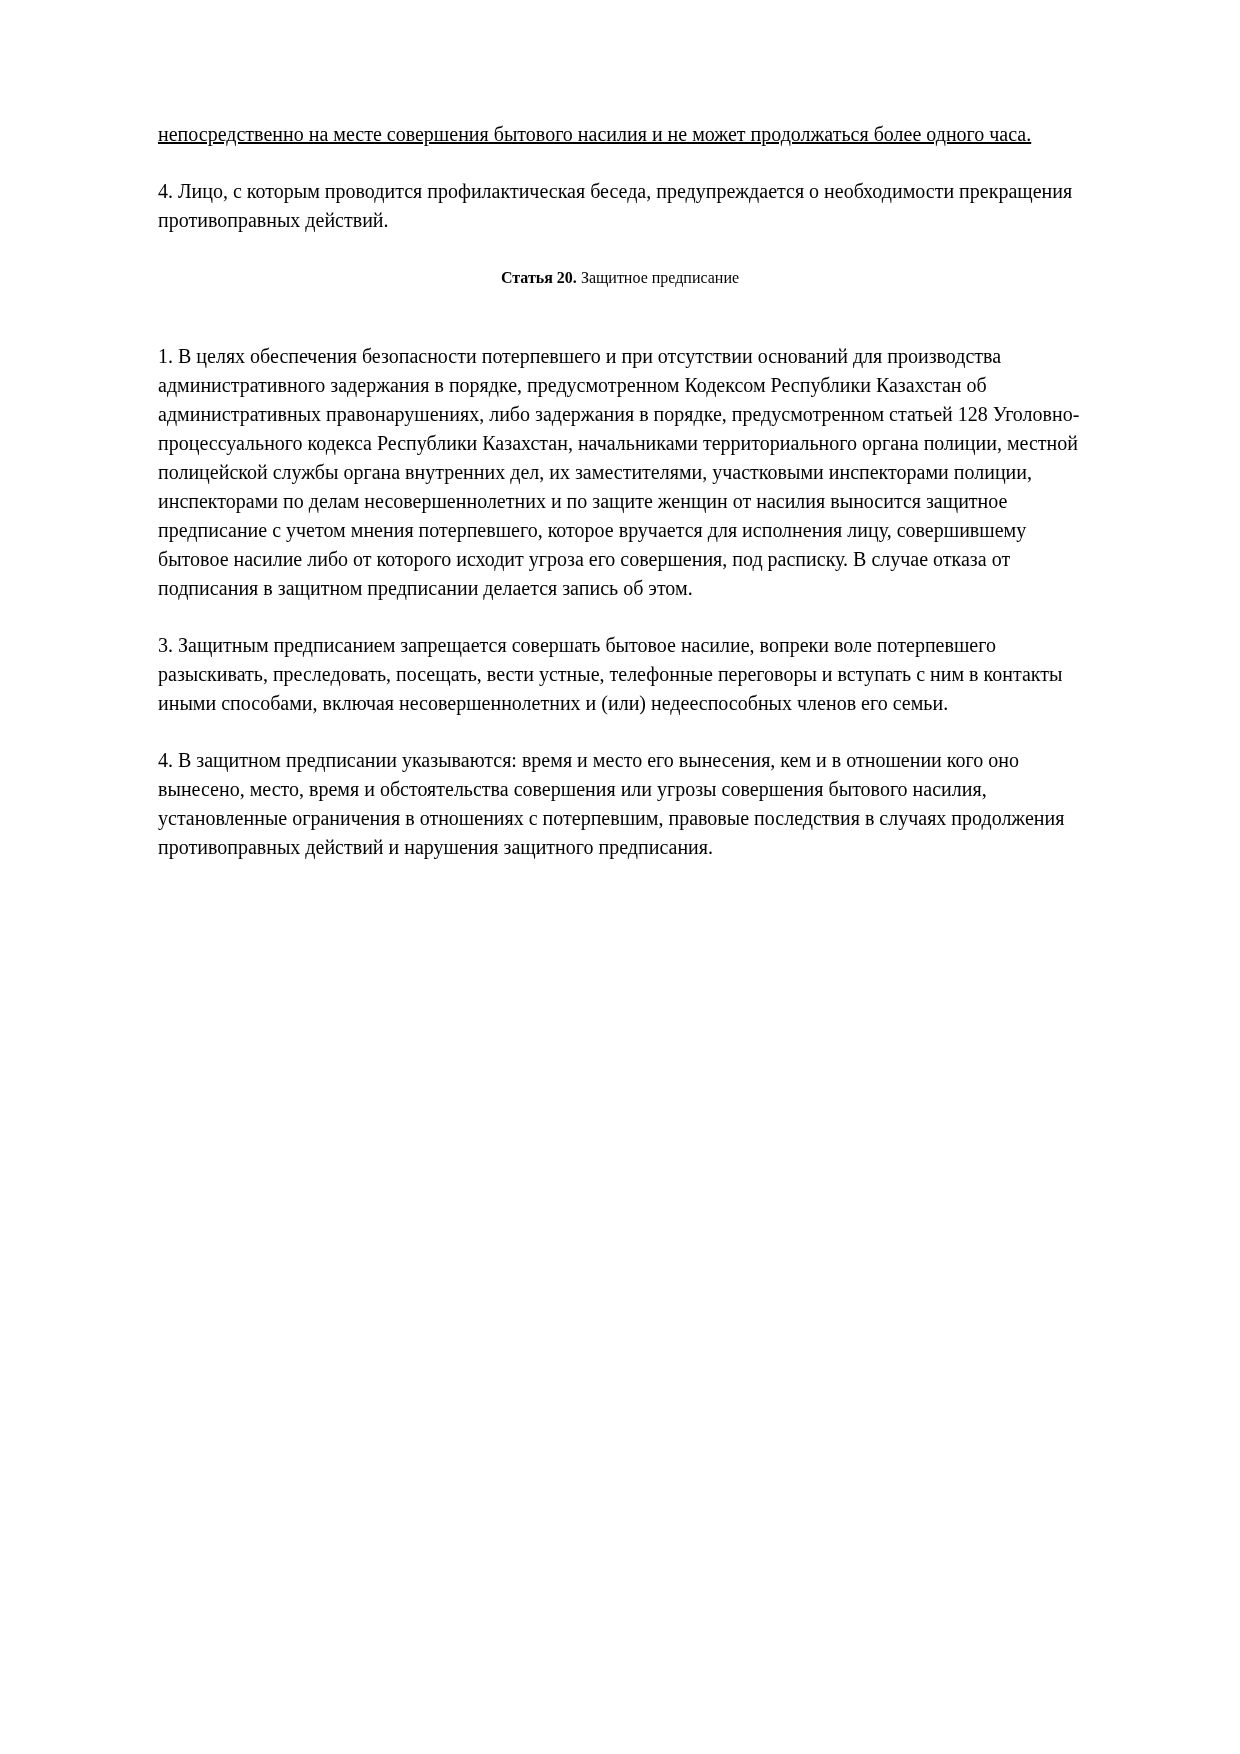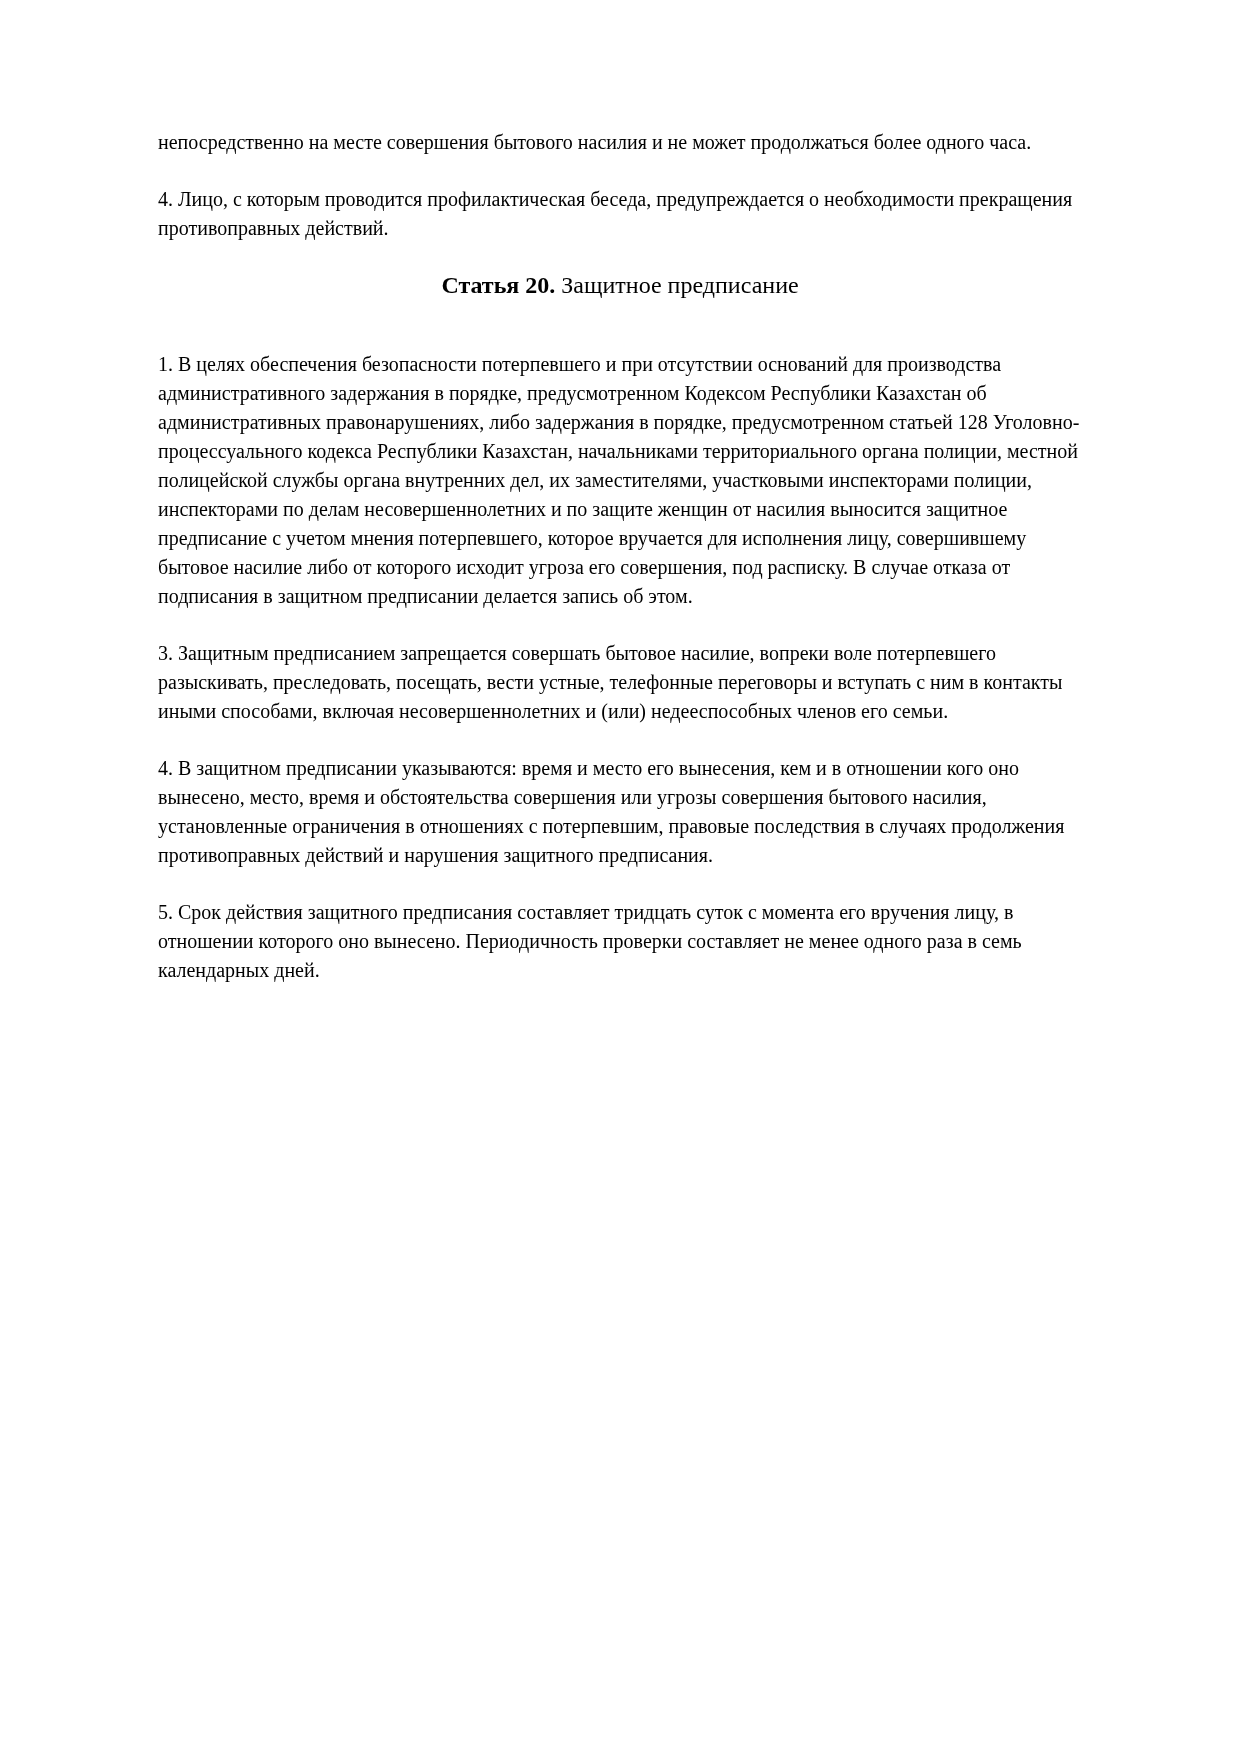--- a/index.html
+++ b/index.html
@@ -19,25 +19,26 @@
     padding: 112px 158px 0 158px;
   }
   .para {
     margin: 28px 0 0 0;
     font-size: 20px;
     line-height: 29px;
     text-align: left;
     word-spacing: normal;
   }
   .para:first-child {
-    margin-top: 16px;
+    margin-top: 8px;
+    text-decoration: underline;
   }
   .article-heading {
     margin: 28px 0 50px 0;
-    font-size: 24px;
+    font-size: 16px;
     line-height: 29px;
     text-align: center;
     font-weight: normal;
   }
   .article-heading .article-num {
     font-weight: bold;
   }
 </style>
 </head>
 <body>
@@ -53,16 +54,15 @@
 
   <p class="para">1. В целях обеспечения безопасности потерпевшего и при отсутствии оснований для производства административного задержания в порядке, предусмотренном Кодексом Республики Казахстан об административных правонарушениях, либо задержания в порядке, предусмотренном статьей 128 Уголовно-процессуального кодекса Республики Казахстан, начальниками территориального органа полиции, местной полицейской службы органа внутренних дел, их заместителями, участковыми инспекторами полиции, инспекторами по делам несовершеннолетних и по защите женщин от насилия выносится защитное предписание с учетом мнения потерпевшего, которое вручается для исполнения лицу, совершившему бытовое насилие либо от которого исходит угроза его совершения, под расписку. В случае отказа от подписания в защитном предписании делается запись об этом.</p>
 
 
 
 
   <p class="para">3. Защитным предписанием запрещается совершать бытовое насилие, вопреки воле потерпевшего разыскивать, преследовать, посещать, вести устные, телефонные переговоры и вступать с ним в контакты иными способами, включая несовершеннолетних и (или) недееспособных членов его семьи.</p>
 
   <p class="para">4. В защитном предписании указываются: время и место его вынесения, кем и в отношении кого оно вынесено, место, время и обстоятельства совершения или угрозы совершения бытового насилия, установленные ограничения в отношениях с потерпевшим, правовые последствия в случаях продолжения противоправных действий и нарушения защитного предписания.</p>
 
-  <p class="para">5. Срок действия защитного предписания составляет тридцать суток с момента его вручения лицу, в отношении которого оно вынесено. Периодичность проверки составляет не менее одного раза в семь календарных дней.</p>
 
 
 </div>
 
 </body></html>

